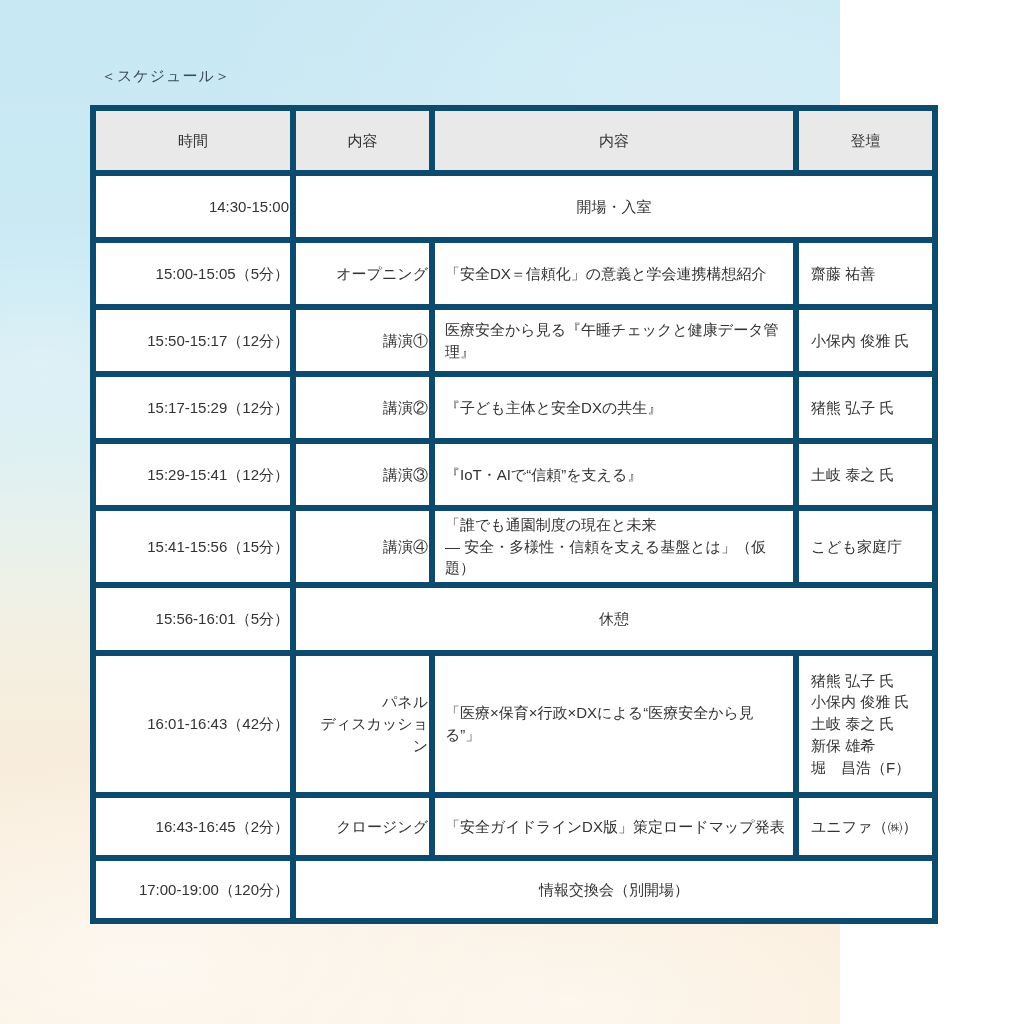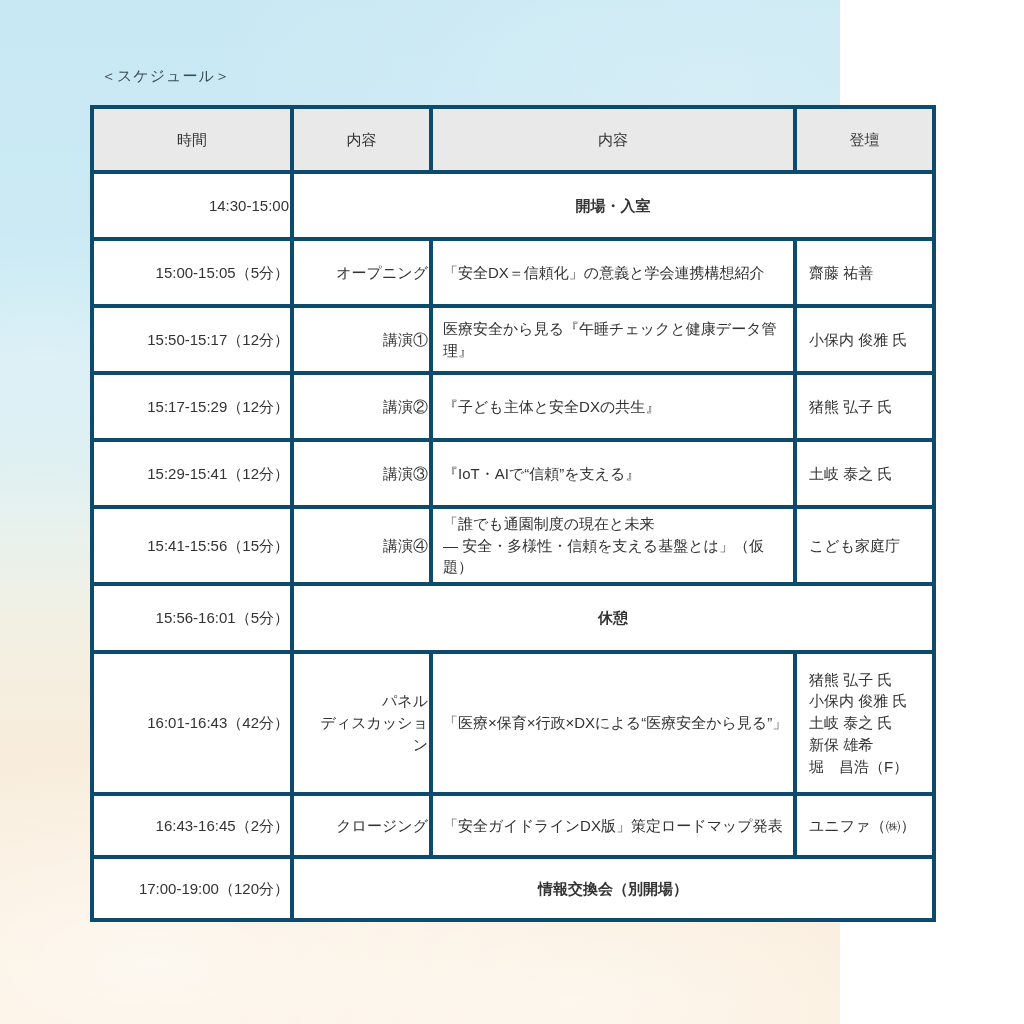--- a/index.html
+++ b/index.html
@@ -33,21 +33,21 @@
   table.schedule {
     position: absolute;
     left: 90px;
     top: 105px;
     width: 842px;
     border-collapse: collapse;
     table-layout: fixed;
     background: #ffffff;
   }
   .schedule th, .schedule td {
-    border: 4px solid #0c4a6e;
+    border: 6px solid #0c4a6e;
     font-size: 15px;
     color: #333333;
     font-weight: 400;
     vertical-align: middle;
     line-height: 1.45;
     overflow: hidden;
   }
   .schedule thead tr { height: 65px; }
   .schedule th {
     background: #e9e9e9;
@@ -55,21 +55,21 @@
   }
   tr.rh-std   { height: 67px; }
   tr.rh-tall2 { height: 77px; }
   tr.rh-break { height: 68px; }
   tr.rh-panel { height: 142px; }
   tr.rh-short { height: 63px; }
   td.time-cell    { padding-left: 18px; text-align: right; }
   td.type-cell    { padding-left: 12px; text-align: right; }
   td.content-cell { padding-left: 10px; padding-right: 4px; text-align: left; }
   td.speaker-cell { padding-left: 12px; padding-right: 4px; text-align: left; }
-  td.span-cell    { text-align: center; font-weight: bold; }
+  td.span-cell    { text-align: center; }
   .pre { white-space: pre-line; }
 </style>
 </head>
 <body>
 
 <div class="canvas">
 
   <div class="page-title">＜スケジュール＞</div>
 
   <table class="schedule">

